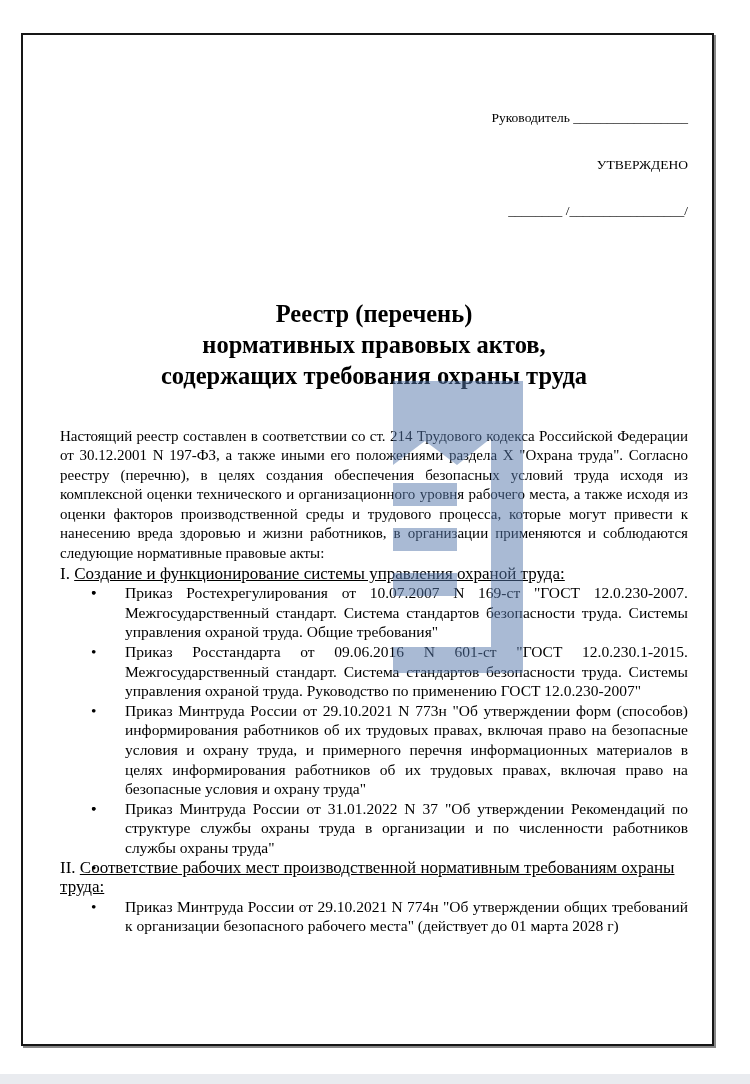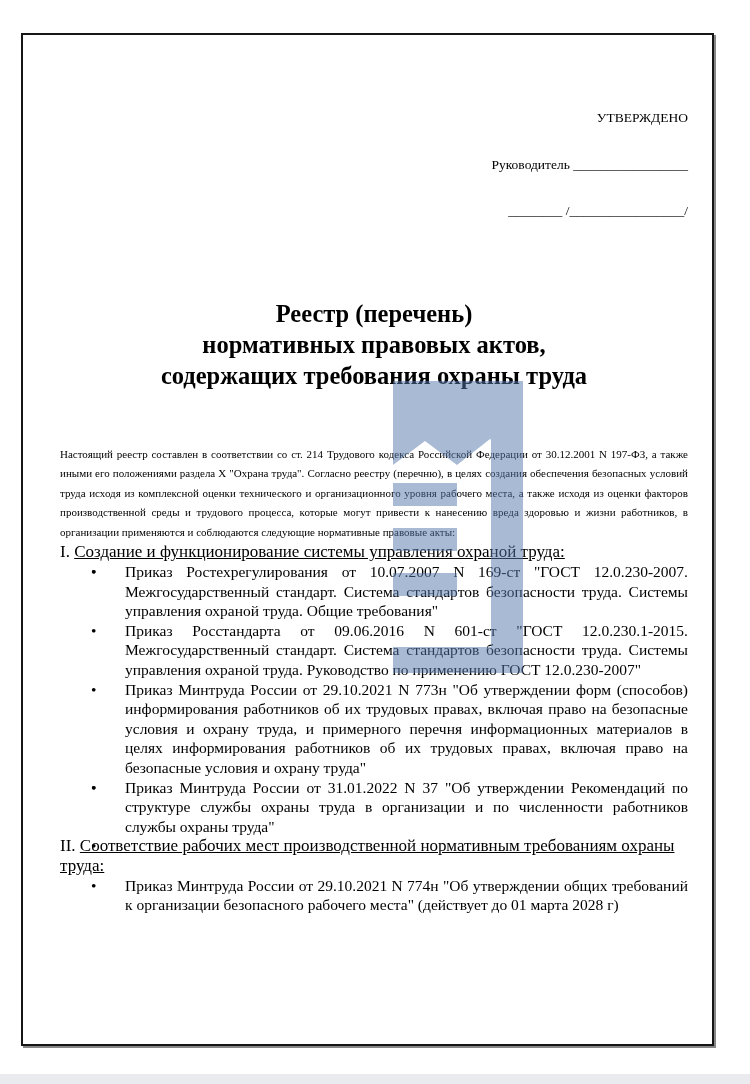--- a/index.html
+++ b/index.html
@@ -32,22 +32,22 @@
     white-space:pre;
   }
   .doc-title{
     margin-top:48px;
     text-align:center;
     font-weight:bold;
     font-size:24.5px;
     line-height:31px;
   }
   .intro{
-    margin-top:54px;
-    font-size:11px;
+    margin-top:36px;
+    font-size:15px;
     line-height:19.6px;
     text-align:justify;
   }
   .section-heading{
     font-size:17px;
     line-height:19.6px;
   }
   .section-heading .hd-text{text-decoration:underline;}
   ul.registry-list{
     margin:0;padding:0;list-style:none;
@@ -78,22 +78,22 @@
     background:#e9ebef;
   }
 </style>
 </head>
 <body>
 
 <div class="page-frame">
   <div class="content">
 
     <div class="approval">
+      <div>Руководитель _________________</div>
       <div>УТВЕРЖДЕНО</div>
-      <div>Руководитель _________________</div>
       <div>________ /_________________/</div>
     </div>
 
     <div class="doc-title">
       <span>Реестр (перечень)</span><br>
       <span>нормативных правовых актов,</span><br>
       <span>содержащих требования охраны труда</span>
     </div>
 
     <div class="intro">Настоящий реестр составлен в соответствии со ст. 214 Трудового кодекса Российской Федерации от 30.12.2001 N 197-ФЗ, а также иными его положениями раздела X "Охрана труда". Согласно реестру (перечню), в целях создания обеспечения безопасных условий труда исходя из комплексной оценки технического и организационного уровня рабочего места, а также исходя из оценки факторов производственной среды и трудового процесса, которые могут привести к нанесению вреда здоровью и жизни работников, в организации применяются и соблюдаются следующие нормативные правовые акты:</div>

